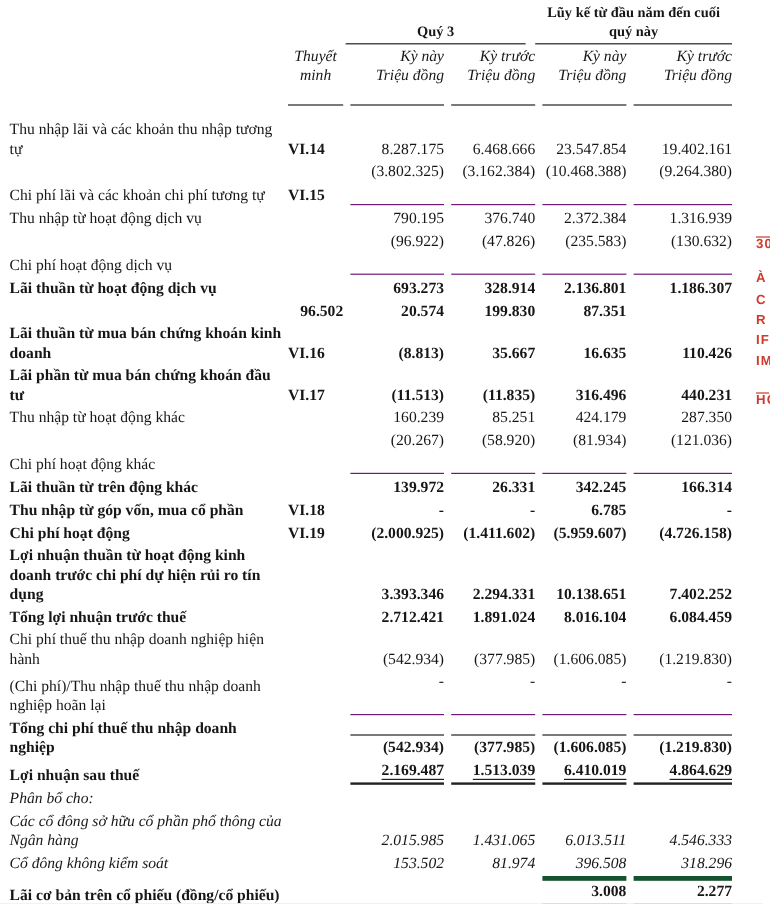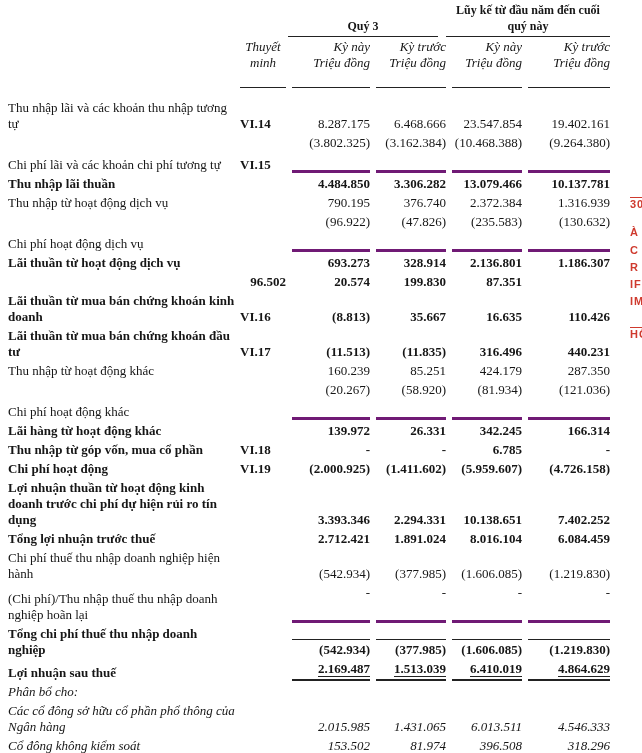--- a/index.html
+++ b/index.html
@@ -16,21 +16,21 @@
   .sub{font-size:13px;font-style:italic;line-height:16px;text-align:right;
        border-bottom:1.5px solid #222;padding-bottom:16px;margin-left:6px}
   .sub.notecol{text-align:center;margin-left:0}
   .tbody{margin-top:10px}
   .row{padding:1.5px 0}
   .lbl{font-size:13px;line-height:16px;padding-right:2px}
   .note{font-size:13px;line-height:16px;text-align:left;font-weight:bold}
   .val{font-size:13px;line-height:16px;text-align:right;margin-left:6px}
   .row.bold .lbl,.row.bold .val{font-weight:bold}
   .row.italic .lbl,.row.italic .val{font-style:italic}
-  .val.rule-below{border-bottom:3px solid #701a75;padding-bottom:19px}
+  .val.rule-below{border-bottom:1px solid #701a75;padding-bottom:19px}
   .val.rule-above{border-top:1px solid #222;padding-top:2px}
   .val.rule-both{border-top:4px solid #14532d;border-bottom:1px solid #222;padding:1px 0 2px}
   .val.rule-final{border-bottom:2.5px solid #222;padding-bottom:2px}
   .val.rule-final .num{border-bottom:1px solid #222}
   .stamp-frag{position:absolute;left:630px;font-family:"Liberation Sans","DejaVu Sans",sans-serif;
        font-weight:bold;font-size:11px;line-height:12px;white-space:nowrap;letter-spacing:1px}
   .stamp-frag.overlined{text-decoration:overline}
 </style>
 </head>
 <body>
@@ -76,28 +76,20 @@
           <div class="val"><span class="num">19.402.161</span></div>
         </div>
         <div class="row normal">
           <div class="lbl">Chi phí lãi và các khoản chi phí tương tự</div>
           <div class="note">VI.15</div>
           <div class="val rule-below"><span class="num">(3.802.325)</span></div>
           <div class="val rule-below"><span class="num">(3.162.384)</span></div>
           <div class="val rule-below"><span class="num">(10.468.388)</span></div>
           <div class="val rule-below"><span class="num">(9.264.380)</span></div>
         </div>
-        <div class="row bold">
-          <div class="lbl">Thu nhập lãi thuần</div>
-          <div class="note"></div>
-          <div class="val"><span class="num">4.484.850</span></div>
-          <div class="val"><span class="num">3.306.282</span></div>
-          <div class="val"><span class="num">13.079.466</span></div>
-          <div class="val"><span class="num">10.137.781</span></div>
-        </div>
         <div class="row normal">
           <div class="lbl">Thu nhập từ hoạt động dịch vụ</div>
           <div class="note"></div>
           <div class="val"><span class="num">790.195</span></div>
           <div class="val"><span class="num">376.740</span></div>
           <div class="val"><span class="num">2.372.384</span></div>
           <div class="val"><span class="num">1.316.939</span></div>
         </div>
         <div class="row normal">
           <div class="lbl">Chi phí hoạt động dịch vụ</div>
@@ -124,21 +116,21 @@
         </div>
         <div class="row bold">
           <div class="lbl">Lãi thuần từ mua bán chứng khoán kinh doanh</div>
           <div class="note">VI.16</div>
           <div class="val"><span class="num">(8.813)</span></div>
           <div class="val"><span class="num">35.667</span></div>
           <div class="val"><span class="num">16.635</span></div>
           <div class="val"><span class="num">110.426</span></div>
         </div>
         <div class="row bold">
-          <div class="lbl">Lãi thuần từ mua bán chứng khoán đầu tư</div>
+          <div class="lbl">Lãi phần từ mua bán chứng khoán đầu tư</div>
           <div class="note">VI.17</div>
           <div class="val"><span class="num">(11.513)</span></div>
           <div class="val"><span class="num">(11.835)</span></div>
           <div class="val"><span class="num">316.496</span></div>
           <div class="val"><span class="num">440.231</span></div>
         </div>
         <div class="row normal">
           <div class="lbl">Thu nhập từ hoạt động khác</div>
           <div class="note"></div>
           <div class="val"><span class="num">160.239</span></div>
@@ -148,21 +140,21 @@
         </div>
         <div class="row normal">
           <div class="lbl">Chi phí hoạt động khác</div>
           <div class="note"></div>
           <div class="val rule-below"><span class="num">(20.267)</span></div>
           <div class="val rule-below"><span class="num">(58.920)</span></div>
           <div class="val rule-below"><span class="num">(81.934)</span></div>
           <div class="val rule-below"><span class="num">(121.036)</span></div>
         </div>
         <div class="row bold">
-          <div class="lbl">Lãi hàng từ hoạt động khác</div>
+          <div class="lbl">Lãi thuần từ trên động khác</div>
           <div class="note"></div>
           <div class="val"><span class="num">139.972</span></div>
           <div class="val"><span class="num">26.331</span></div>
           <div class="val"><span class="num">342.245</span></div>
           <div class="val"><span class="num">166.314</span></div>
         </div>
         <div class="row bold">
           <div class="lbl">Thu nhập từ góp vốn, mua cổ phần</div>
           <div class="note">VI.18</div>
           <div class="val"><span class="num">-</span></div>

